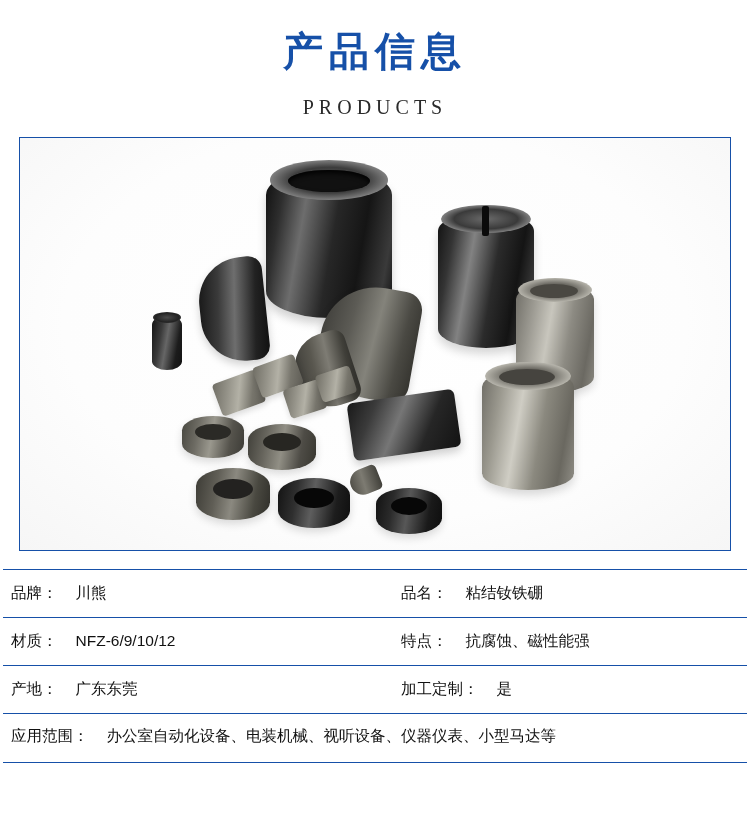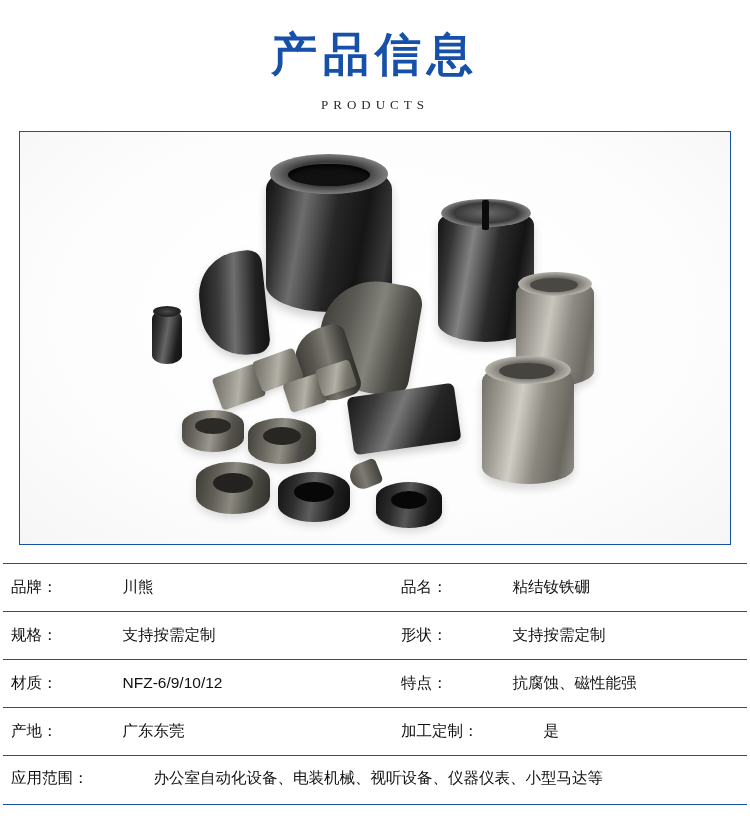--- a/index.html
+++ b/index.html
@@ -20,30 +20,30 @@
     height: 818px;
     box-sizing: border-box;
   }
 
   
   .header {
     padding-top: 28px;
     text-align: center;
   }
   .header-title {
-    font-size: 46px;
+    font-size: 40px;
     font-weight: bold;
     color: #1650a8;
     letter-spacing: 6px;
     line-height: 1.15;
     font-family: "Liberation Sans", sans-serif;
   }
   .header-sub {
-    margin-top: 16px;
-    font-size: 13px;
+    margin-top: 22px;
+    font-size: 20px;
     color: #2a2a2a;
     letter-spacing: 5px;
     font-family: "Liberation Serif", serif;
   }
 
   
   .image-panel {
     position: relative;
     margin: 18px auto 0 auto;
     width: 710px;
@@ -239,21 +239,20 @@
     padding: 13px 6px 13px 6px;
     font-size: 15.5px;
     color: #111111;
     vertical-align: middle;
     font-family: "Liberation Sans", sans-serif;
     white-space: nowrap;
   }
   .cell-inner {
     display: flex;
     align-items: baseline;
-    gap: 47px;
   }
   .cell-label { font-weight: normal; }
   .cell-value { font-weight: normal; margin-left: 18px; }
   td.col-left { width: 370px; padding-left: 8px; }
   td.col-right { width: 340px; padding-left: 14px; text-align: center; }
   td.col-full { padding-left: 8px; }
   .row-full td { padding-top: 12px; padding-bottom: 15px; }
 </style>
 </head>
 <body>
@@ -303,48 +302,34 @@
         <td class="col-right">
           <div class="cell-inner">
             <span class="cell-label">品名：</span>
             <span class="cell-value">粘结钕铁硼</span>
           </div>
         </td>
       </tr>
       <tr>
         <td class="col-left">
           <div class="cell-inner">
-            <span class="cell-label">规格：</span>
-            <span class="cell-value">支持按需定制</span>
+            <span class="cell-label">材质：</span>
+            <span class="cell-value">NFZ-6/9/10/12</span>
           </div>
         </td>
         <td class="col-right">
           <div class="cell-inner">
-            <span class="cell-label">形状：</span>
-            <span class="cell-value">支持按需定制</span>
+            <span class="cell-label">特点：</span>
+            <span class="cell-value">抗腐蚀、磁性能强</span>
           </div>
         </td>
       </tr>
       <tr>
         <td class="col-left">
           <div class="cell-inner">
-            <span class="cell-label">材质：</span>
-            <span class="cell-value">NFZ-6/9/10/12</span>
-          </div>
-        </td>
-        <td class="col-right">
-          <div class="cell-inner">
-            <span class="cell-label">特点：</span>
-            <span class="cell-value">抗腐蚀、磁性能强</span>
-          </div>
-        </td>
-      </tr>
-      <tr>
-        <td class="col-left">
-          <div class="cell-inner">
             <span class="cell-label">产地：</span>
             <span class="cell-value">广东东莞</span>
           </div>
         </td>
         <td class="col-right">
           <div class="cell-inner">
             <span class="cell-label">加工定制：</span>
             <span class="cell-value">是</span>
           </div>
         </td>

